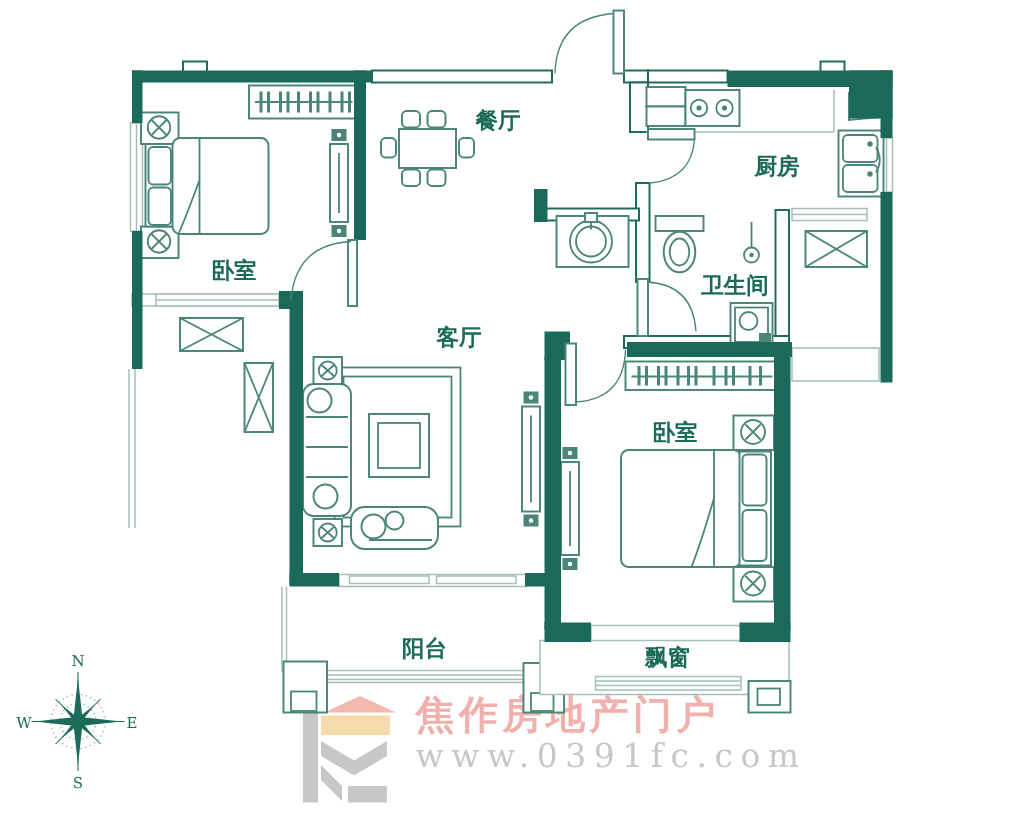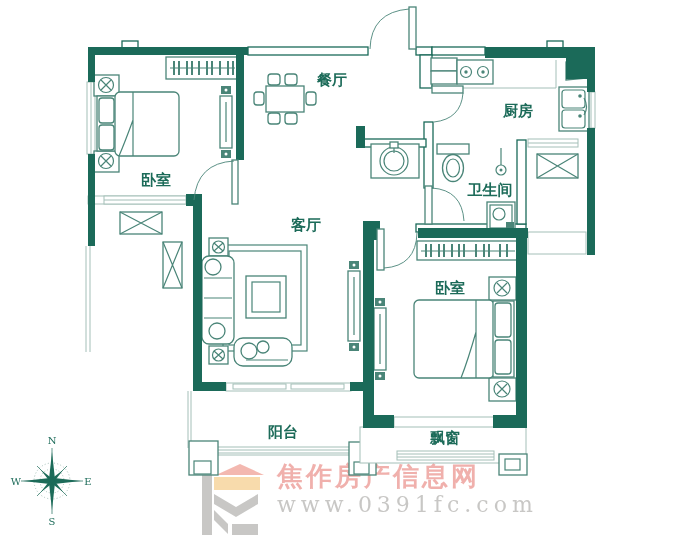--- a/index.html
+++ b/index.html
@@ -38,21 +38,21 @@
   <div class="watermark">
     <svg width="62" height="82" viewBox="0 0 62 82">
       <polygon points="14,13 38,2 62,13" fill="var(--logo-roof,#f3b3aa)"></polygon>
       <rect x="12" y="15" width="46" height="13" fill="var(--logo-band,#f8d8a6)"></rect>
       <rect x="0" y="13" width="10" height="60" fill="var(--watermark-gray,#c6c5c3)"></rect>
       <polygon points="12,32 34,45 56,32 56,42 34,55 12,42" fill="var(--watermark-gray,#c6c5c3)"></polygon>
       <polygon points="12,48 26,62 26,72 12,58" fill="var(--watermark-gray,#c6c5c3)"></polygon>
       <rect x="30" y="62" width="26" height="11" fill="var(--watermark-gray,#c6c5c3)"></rect>
     </svg>
     <div class="wm-text">
-      <div class="wm-title">焦作房产信息网</div>
+      <div class="wm-title">焦作房地产门户</div>
       <div class="wm-url">www.0391fc.com</div>
     </div>
   </div>
 
   <svg class="plan-svg" width="689" height="546" viewBox="0 0 689 546">
 
     <g>
       <rect class="hw" x="248" y="47" width="120" height="8"></rect>
       <rect class="hw" x="416" y="47" width="16" height="8"></rect>
       <rect class="hw" x="432" y="47" width="53" height="8"></rect>

